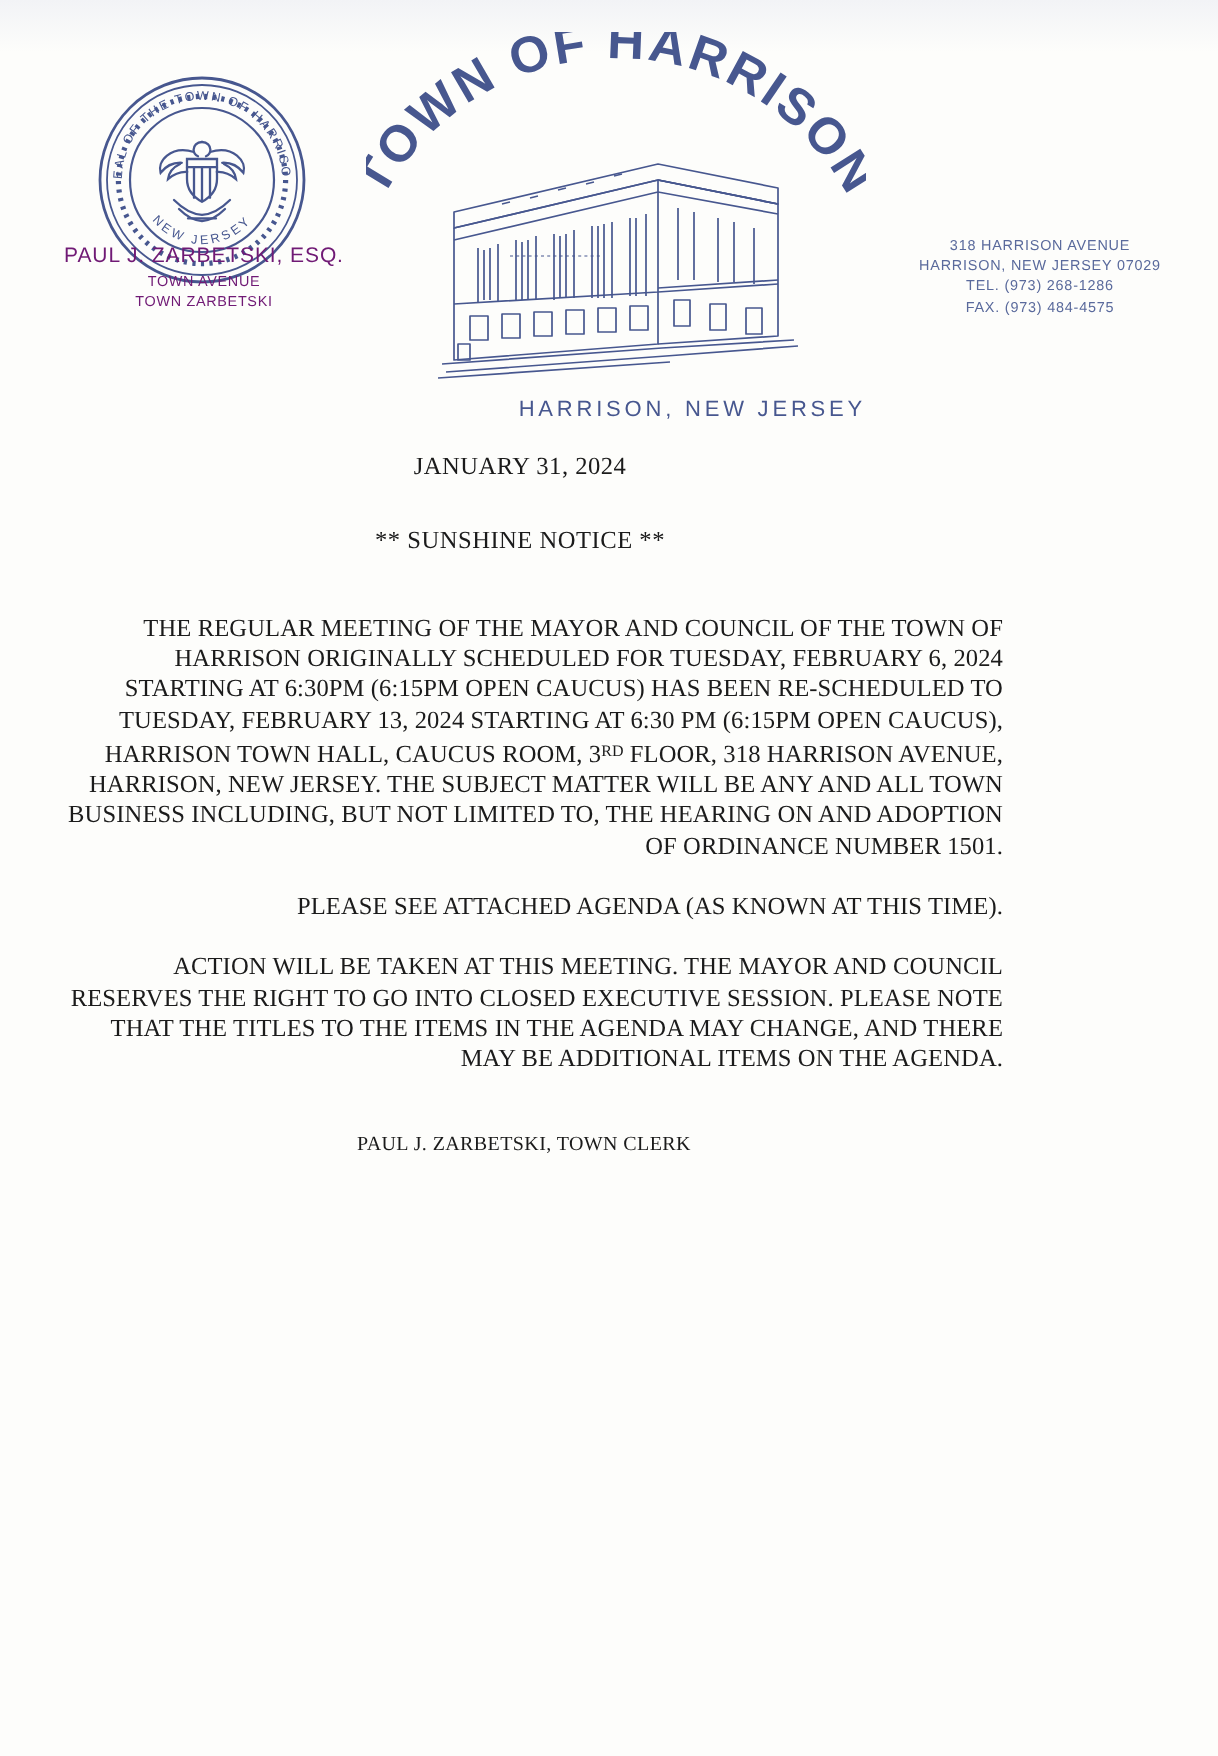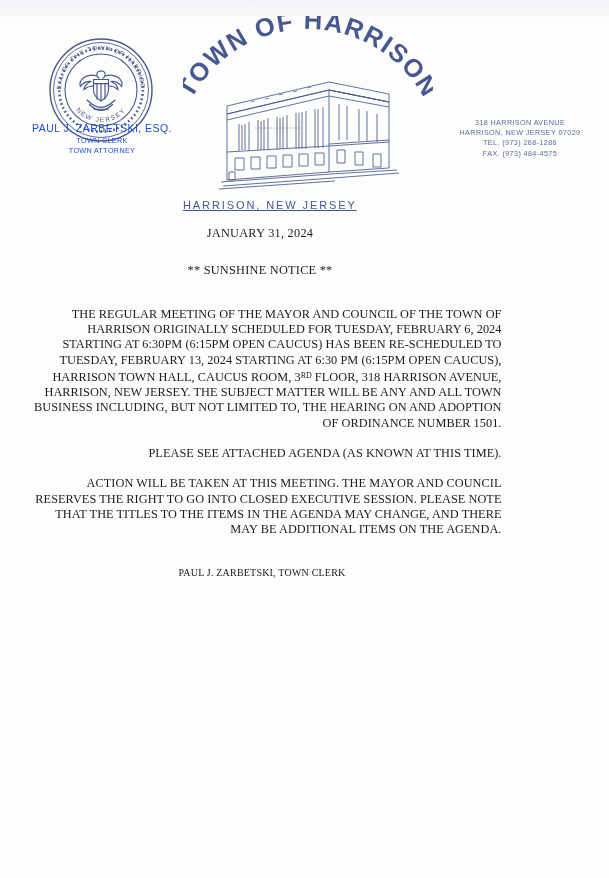--- a/index.html
+++ b/index.html
@@ -44,21 +44,21 @@
   .seal-wrap svg { display: block; }
 
   
   .name-block {
     position: absolute;
     left: 8px;
     top: 122px;
     width: 188px;
     text-align: center;
     font-family: "Liberation Sans", "DejaVu Sans", sans-serif;
-    color: #1d4ed8;
+    color: #701a75;
   }
   .name-block .nb-name {
     font-size: 10.5px;
     letter-spacing: 0.45px;
     white-space: nowrap;
   }
   .name-block .nb-sub {
     font-size: 7.2px;
     letter-spacing: 0.35px;
     margin-top: 1.5px;
@@ -72,26 +72,25 @@
     width: 250px;
     height: 195px;
   }
   .crest .arch { position: absolute; top: 0; left: 0; }
   .crest .bldg { position: absolute; top: 52px; left: 28px; }
   .crest .city {
     position: absolute;
     top: 183px;
     left: 0;
     width: 250px;
-    text-align: left;
+    text-align: right;
     font-family: "Liberation Sans", "DejaVu Sans", sans-serif;
     font-size: 11px;
     letter-spacing: 1.9px;
     color: #47578f;
-    text-decoration: underline;
   }
 
   
   .addr-block {
     position: absolute;
     right: 4px;
     top: 118px;
     width: 170px;
     text-align: center;
     font-family: "Liberation Sans", "DejaVu Sans", sans-serif;
@@ -188,22 +187,22 @@
 
           <path d="M40 64 c5 5 9.5 7.2 14 7.4 c4.5 -0.2 9 -2.4 14 -7.4"></path>
           <path d="M42.5 68.5 c4 4 7.6 5.8 11.5 6 c3.9 -0.2 7.5 -2 11.5 -6"></path>
           <path d="M47 73.2 h14"></path>
         </g>
       </svg>
     </div>
 
     <div class="name-block">
       <div class="nb-name">PAUL J. ZARBETSKI, ESQ.</div>
-      <div class="nb-sub">TOWN CLERK</div>
-      <div class="nb-sub">TOWN ATTORNEY</div>
+      <div class="nb-sub">TOWN AVENUE</div>
+      <div class="nb-sub">TOWN ZARBETSKI</div>
     </div>
 
     <div class="crest">
 
       <svg class="arch" width="250" height="90" viewBox="0 0 250 90">
         <defs>
           <path id="archPath" d="M 8,84 A 132,132 0 0 1 242,84" fill="none"></path>
         </defs>
         <text font-family="'Liberation Sans', sans-serif" font-size="25.5" font-weight="bold" letter-spacing="1.4" fill="#47578f">
           <textPath href="#archPath" startOffset="50%" text-anchor="middle">TOWN OF HARRISON</textPath>

